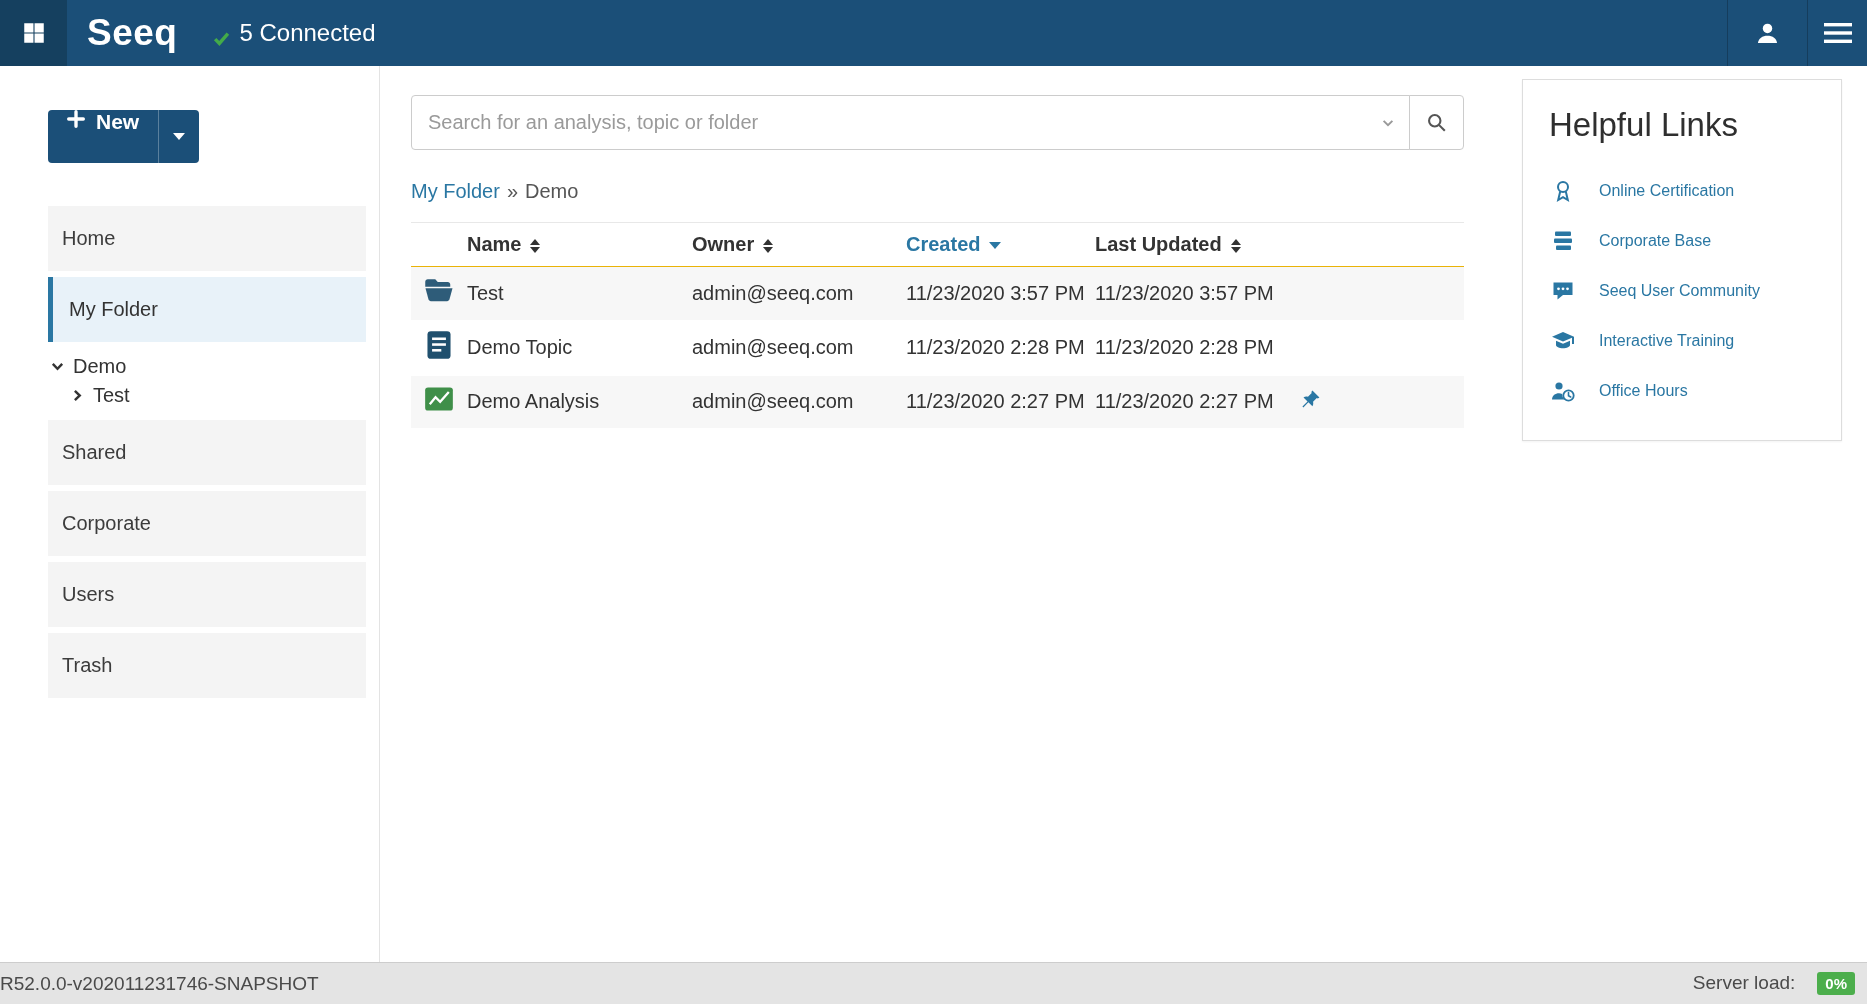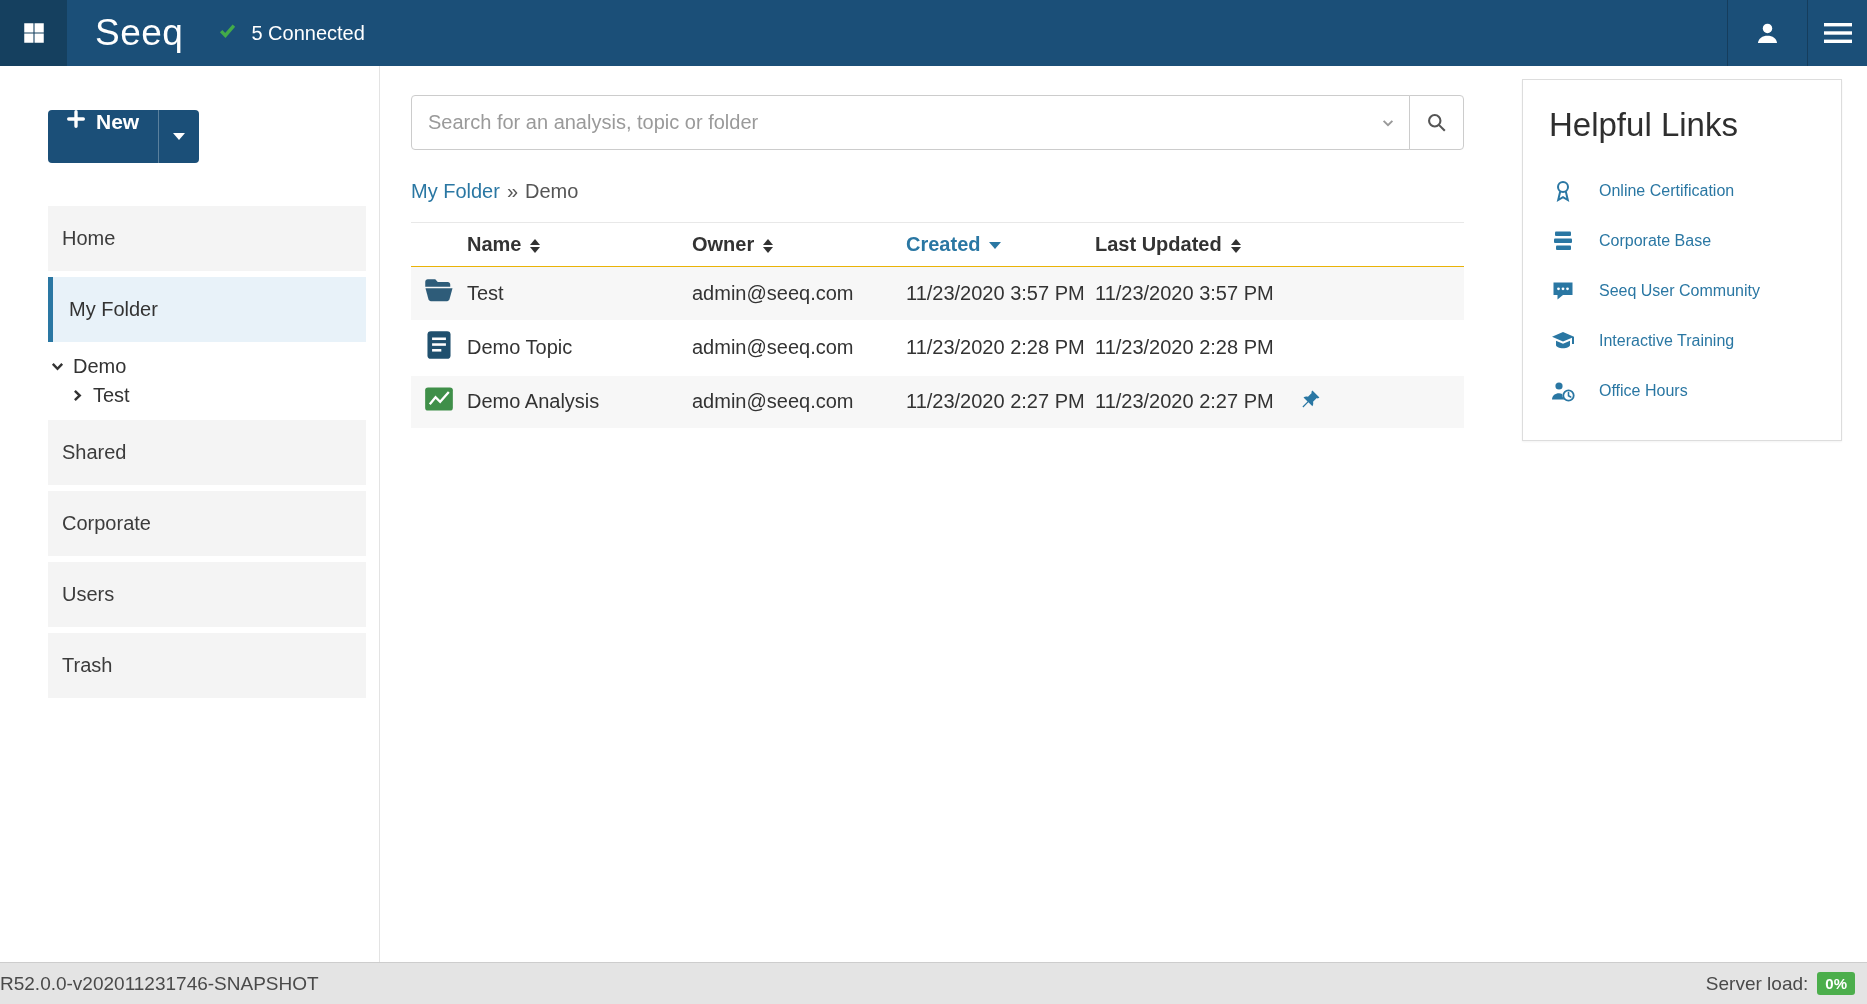--- a/index.html
+++ b/index.html
@@ -16,22 +16,22 @@
   html,body{width:1867px;height:1004px;overflow:hidden}
   body{
     font-family:"Liberation Sans", sans-serif;
     display:flex;flex-direction:column;background:#fff;color:#333;
   }
   [data-interactable="true"]{cursor:pointer}
 
   
   .navbar{height:66px;background:var(--navbar-bg);display:flex;align-items:stretch;flex-shrink:0;color:#fff}
   .apps-btn{width:67px;background:var(--navbar-dark);display:flex;align-items:center;justify-content:center}
-  .logo{align-self:center;margin-left:28px;font-size:37px;font-weight:normal;letter-spacing:.5px}
-  .conn{align-self:center;margin-left:36px;display:flex;align-items:flex-start;gap:15px;font-size:20px}
+  .logo{align-self:center;margin-left:20px;font-size:37px;font-weight:bold;letter-spacing:.5px}
+  .conn{align-self:center;margin-left:36px;display:flex;align-items:flex-end;gap:9px;font-size:24px}
   .nav-right{margin-left:auto;display:flex;align-items:stretch}
   .nav-btn{width:80px;display:flex;align-items:center;justify-content:center;border-left:1px solid rgba(0,0,0,.22)}
   .nav-btn.menu{width:60px}
 
   
   .app-body{flex:1;display:flex;min-height:0}
 
   
   .sidebar{width:380px;flex-shrink:0;border-right:1px solid #e3e3e3;padding-top:44px;background:#fff}
   .new-btn{display:inline-flex;margin-left:48px;height:53px;background:var(--navbar-bg);border-radius:4px;color:#fff;overflow:hidden;align-items:stretch}
@@ -72,21 +72,21 @@
 
   
   .right-panel{width:375px;flex-shrink:0;background:#fff}
   .card{margin:13px 25px 0 30px;width:320px;border:1px solid #ddd;background:#fff;padding:26px 26px 24px;box-shadow:0 1px 2px rgba(0,0,0,.05)}
   .card h2{font-size:33px;font-weight:400;color:#2f2f2f;margin-bottom:22px}
   .link-row{display:flex;align-items:center;gap:23px;height:50px;color:var(--accent);font-size:16px}
   .link-icn{width:27px;display:flex;justify-content:center;align-items:center}
 
   
   .footer{height:42px;flex-shrink:0;background:var(--footer-bg);border-top:1px solid #cdcdcd;display:flex;align-items:center;justify-content:space-between;padding:0 12px 0 0;font-size:19px;color:#4a4a4a}
-  .load{display:flex;align-items:center;gap:9px}
+  .load{display:flex;gap:22px}
   .badge{background:var(--badge-green);color:#fff;font-size:15px;font-weight:bold;padding:3px 8px;border-radius:3px}
 </style>
 </head>
 <body>
 
 <header class="navbar" data-interactable="false">
   <div class="apps-btn" data-interactable="true">
     <svg data-interactable="false" width="26" height="26" viewBox="0 0 24 24">
         <path fill="#fff" d="M3 3h8.5v8.5H3zM12.5 3H21v8.5h-8.5zM3 12.5h8.5V21H3zM12.5 12.5H21V21h-8.5z"></path>
       </svg>

